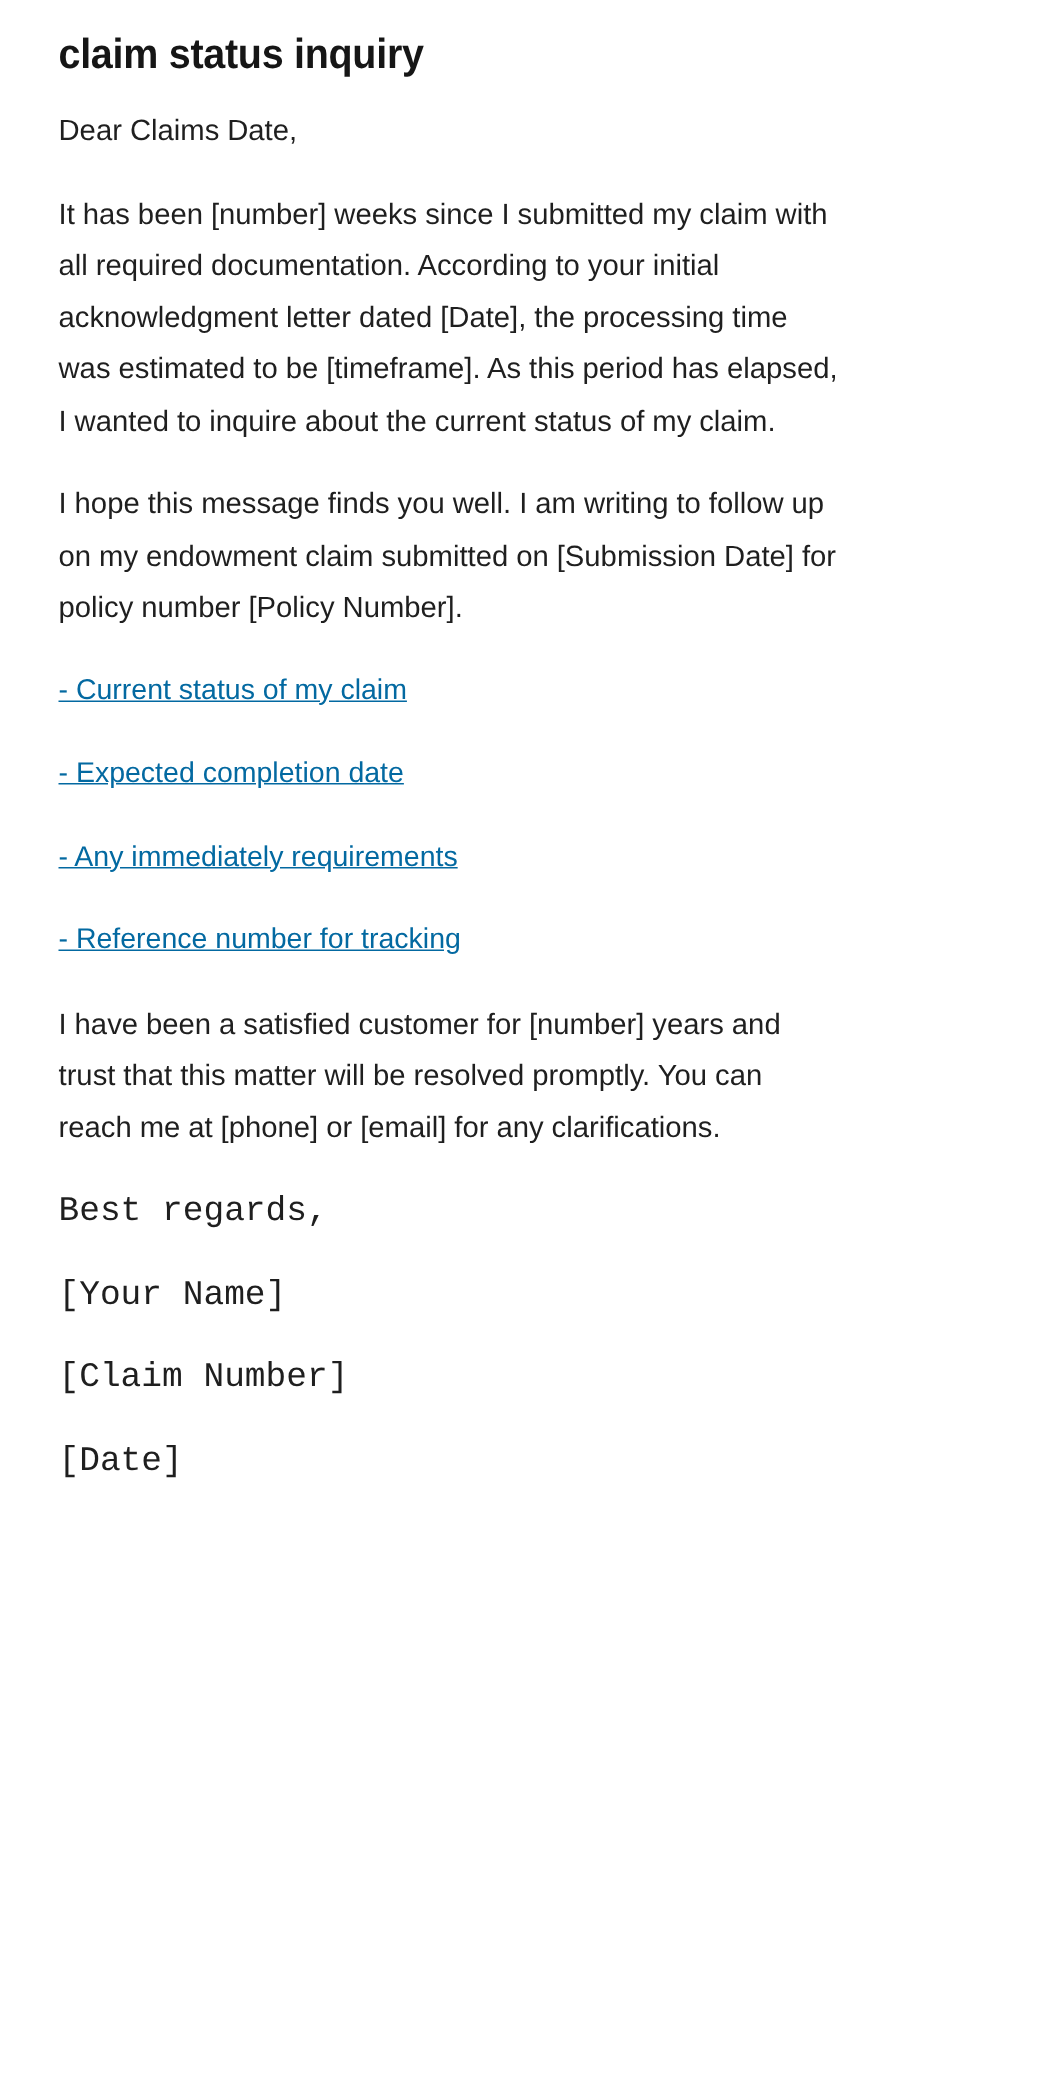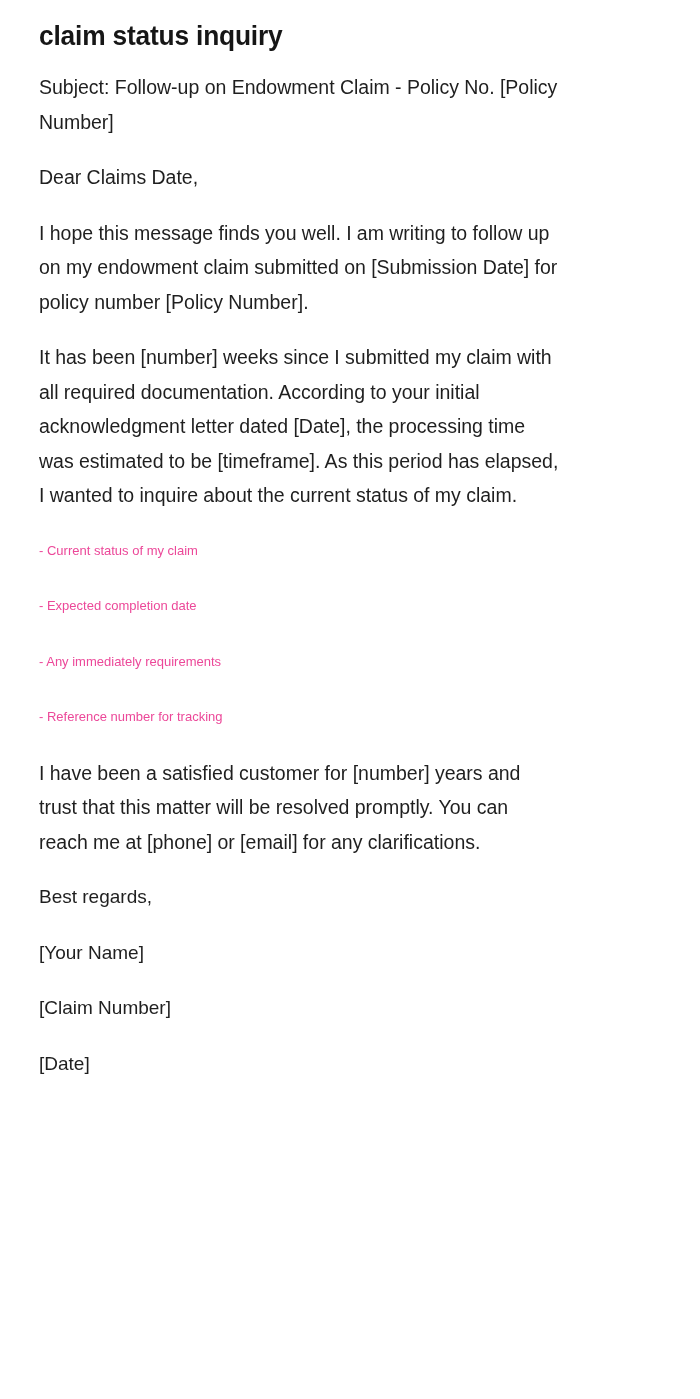--- a/index.html
+++ b/index.html
@@ -47,48 +47,49 @@
     max-width: 601px;
     text-align: left;
     word-spacing: -0.1px;
   }
   .para:last-child {
     margin-bottom: 0;
   }
   .list-line {
     margin: 0 0 21px 0;
     padding: 0;
-    font-size: 13px;
+    font-size: 19px;
     line-height: 34.5px;
     font-weight: 400;
-    color: #ec4899;
+    color: #0369a1;
     max-width: 601px;
     white-space: pre-wrap;
+    text-decoration: underline;
   }
   .sign-line {
     margin: 0 0 21px 0;
     padding: 0;
-    font-size: 19px;
+    font-size: 23px;
     line-height: 34.5px;
     font-weight: 400;
     color: #1f1f1f;
+    font-family: Liberation Mono, monospace;
   }
 </style>
 </head>
 <body>
 
 <div class="page">
 
   <h1 class="doc-title">claim status inquiry</h1>
 
   <div class="body-block" id="body-block">
-      <p class="para">Subject: Follow-up on Endowment Claim - Policy No. [Policy Number]</p>
       <p class="para">Dear Claims Date,</p>
+      <p class="para">It has been [number] weeks since I submitted my claim with all required documentation. According to your initial acknowledgment letter dated [Date], the processing time was estimated to be [timeframe]. As this period has elapsed, I wanted to inquire about the current status of my claim.</p>
       <p class="para">I hope this message finds you well. I am writing to follow up on my endowment claim submitted on [Submission Date] for policy number [Policy Number].</p>
-      <p class="para">It has been [number] weeks since I submitted my claim with all required documentation. According to your initial acknowledgment letter dated [Date], the processing time was estimated to be [timeframe]. As this period has elapsed, I wanted to inquire about the current status of my claim.</p>
       <p class="list-line">- Current status of my claim</p>
       <p class="list-line">- Expected completion date</p>
       <p class="list-line">- Any immediately requirements</p>
       <p class="list-line">- Reference number for tracking</p>
       <p class="para">I have been a satisfied customer for [number] years and trust that this matter will be resolved promptly. You can reach me at [phone] or [email] for any clarifications.</p>
       <p class="sign-line">Best regards,</p>
       <p class="sign-line">[Your Name]</p>
       <p class="sign-line">[Claim Number]</p>
       <p class="sign-line">[Date]</p>
     </div>

